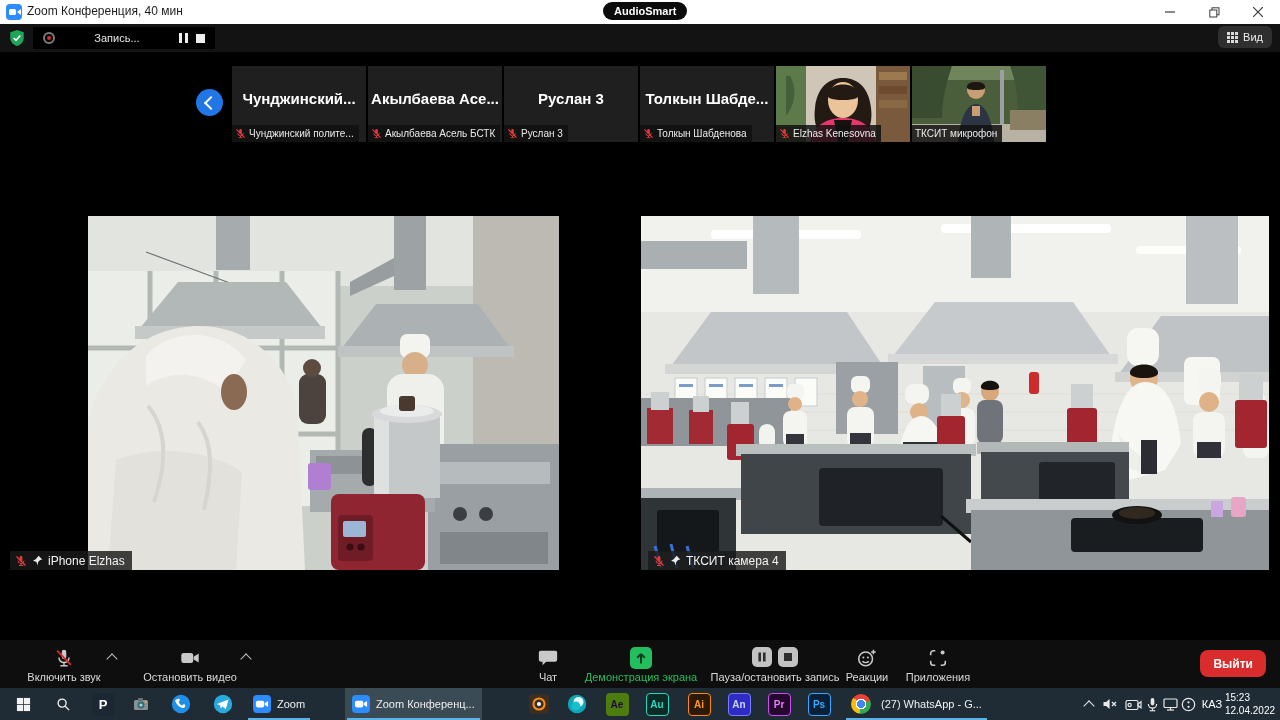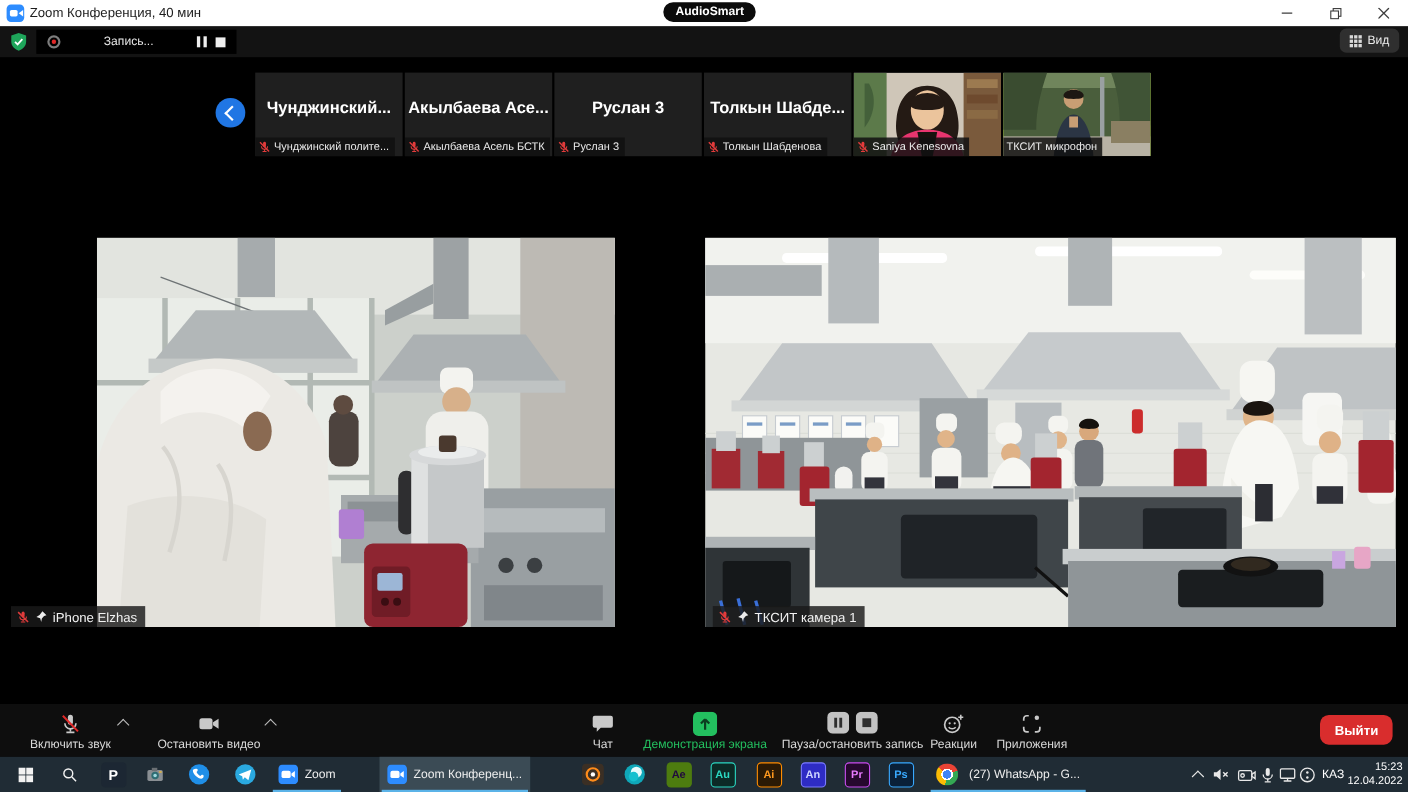--- a/index.html
+++ b/index.html
@@ -57,21 +57,21 @@
   .taskbar{left:0;top:688px;width:1280px;height:32px;background:#202c35;}
   .tk{position:absolute;top:0;height:32px;display:flex;align-items:center;justify-content:center;}
   .tk-win{gap:6px;padding:0 7px;color:#eee;font-size:11px;white-space:nowrap;}
   .tk-win.hot{background:#3b4b55;}
   .underline{position:absolute;left:2px;right:2px;bottom:0;height:2px;background:#5bb3e8;}
   .adtile{width:23px;height:23px;border-radius:4px;font-size:10px;font-weight:bold;display:flex;align-items:center;justify-content:center;box-sizing:border-box;}
   .chrome-ico{width:20px;height:20px;border-radius:50%;
      background:radial-gradient(circle at 50% 50%, #4285f4 0 27%, #fff 27% 38%, rgba(0,0,0,0) 38%),
                 conic-gradient(from -50deg,#ea4335 0 120deg,#34a853 120deg 240deg,#fbbc05 240deg 360deg);}
   .tray-txt{color:#fff;font-size:11px;}
-  .clock{color:#fff;font-size:10px;line-height:13px;text-align:right;}
+  .clock{color:#fff;font-size:10px;line-height:13px;}
 </style>
 </head>
 <body>
 
 <div class="abs titlebar">
   <span class="zoom-app-ico">
       <i></i>
       <b></b>
     </span>
   <span class="abs tb-title">Zoom Конференция, 40 мин</span>
@@ -200,21 +200,21 @@
     <path d="M58 54h18l-4 22h-10z" fill="#17120e"></path>
   </svg>
   <span class="thumb-label">
     <svg width="11" height="11" viewBox="0 0 12 12">
         <rect x="4.6" y="1" width="2.8" height="5.5" rx="1.4" fill="#e23b3b"></rect>
         <path d="M3 5.5a3 3 0 0 0 6 0" stroke="#e23b3b" fill="none"></path>
         <line x1="6" y1="8.5" x2="6" y2="10" stroke="#e23b3b"></line>
         <line x1="4" y1="10.5" x2="8" y2="10.5" stroke="#e23b3b"></line>
         <line x1="1.5" y1="1.5" x2="10.5" y2="10.5" stroke="#e23b3b" stroke-width="1.4"></line>
       </svg>
-    <span>Saniya Kenesovna</span>
+    <span>Elzhas Kenesovna</span>
   </span>
 </div>
 
 <div class="abs thumb active" style="left:912px;">
   <svg class="photo" viewBox="0 0 134 76">
     <rect width="134" height="76" fill="#4a5e3c"></rect>
     <rect x="0" y="0" width="134" height="14" fill="#70855c"></rect>
     <path d="M0 0h40c-6 18-10 34-10 52H0z" fill="#3a4c30"></path>
     <path d="M134 0h-36c6 16 8 30 8 48h28z" fill="#405436"></path>
     <rect x="88" y="4" width="4" height="60" fill="#9aa0a2"></rect>
@@ -422,21 +422,21 @@
   <svg width="12" height="12" viewBox="0 0 12 12">
       <rect x="4.6" y="1" width="2.8" height="5.5" rx="1.4" fill="#e23b3b"></rect>
       <path d="M3 5.5a3 3 0 0 0 6 0" stroke="#e23b3b" fill="none"></path>
       <line x1="6" y1="8.5" x2="6" y2="10" stroke="#e23b3b"></line>
       <line x1="4" y1="10.5" x2="8" y2="10.5" stroke="#e23b3b"></line>
       <line x1="1.5" y1="1.5" x2="10.5" y2="10.5" stroke="#e23b3b" stroke-width="1.4"></line>
     </svg>
   <svg width="11" height="11" viewBox="0 0 12 12">
       <path d="M7.2 0.8l4 4-2.4.6L6.6 8 6 11.4 4.9 7.6 1.2 6.4 4.3 4.4z" fill="#ececec"></path>
     </svg>
-  <span>ТКСИТ камера 1</span>
+  <span>ТКСИТ камера 4</span>
 </div>
 
 <div class="abs toolbar">
   <div class="tbtn" style="left:6px;width:116px;">
     <svg width="22" height="22" viewBox="0 0 24 24">
       <rect x="9.5" y="3" width="5" height="10" rx="2.5" fill="#c9c9c9"></rect>
       <path d="M6.5 11.5a5.5 5.5 0 0 0 11 0" stroke="#c9c9c9" stroke-width="1.6" fill="none"></path>
       <line x1="12" y1="17" x2="12" y2="20" stroke="#c9c9c9" stroke-width="1.6"></line>
       <line x1="8" y1="20.5" x2="16" y2="20.5" stroke="#c9c9c9" stroke-width="1.6"></line>
       <line x1="4.5" y1="4" x2="19.5" y2="19.5" stroke="#e02828" stroke-width="2"></line>

